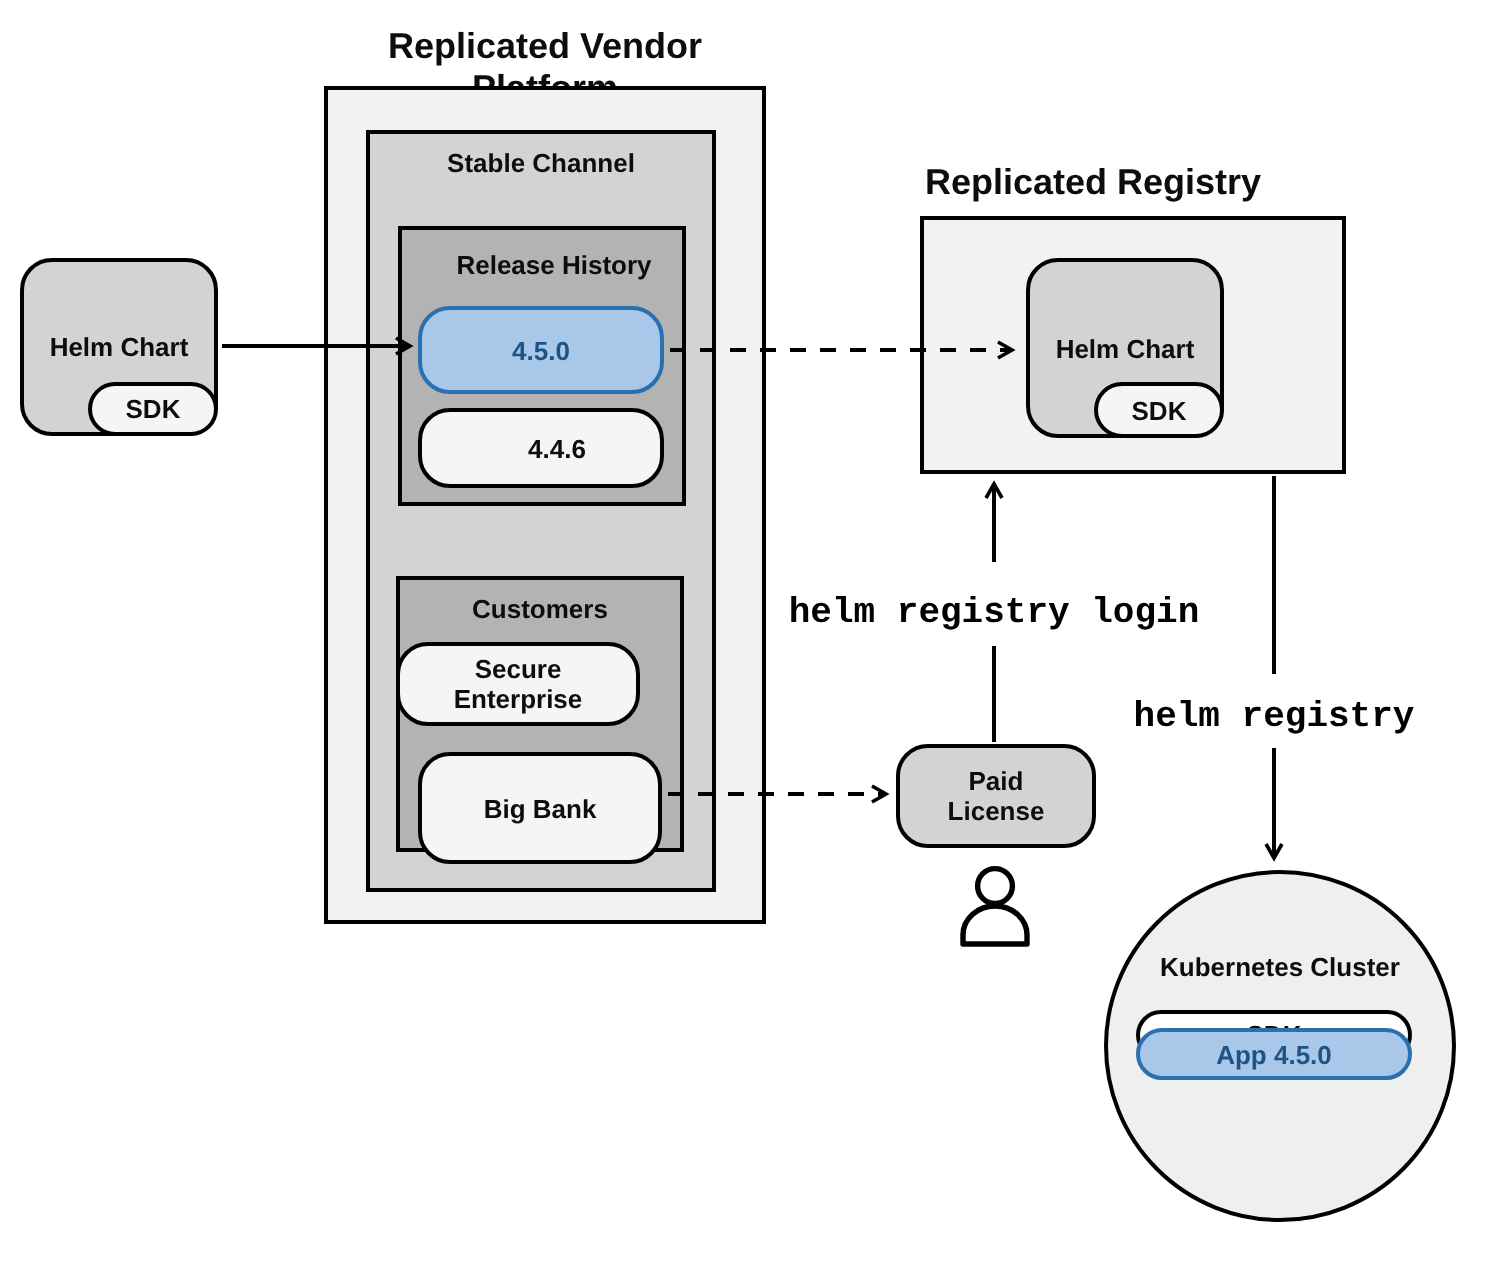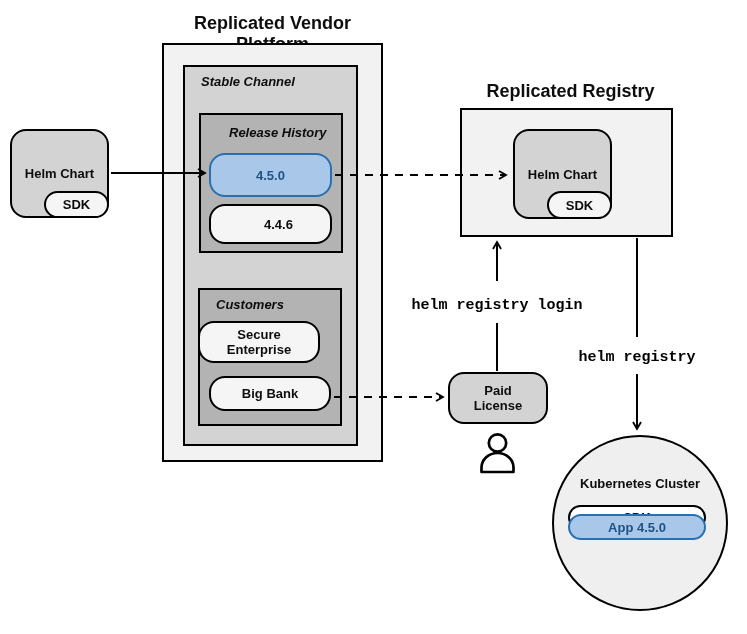--- a/index.html
+++ b/index.html
@@ -25,29 +25,28 @@
   }
   .multiline { white-space: pre-line; }
   .flex-center {
     display: flex;
     align-items: center;
     justify-content: center;
     border-radius: 16px;
   }
   .container-lbl {
     position: absolute;
-    left: 16px; right: 0;
-    text-align: left;
-    font-style: italic;
+    left: 0; right: 0;
+    text-align: center;
   }
   .free-lbl { position: absolute; }
   .cmd {
     position: absolute;
     font-family: "Liberation Mono", "DejaVu Sans Mono", monospace;
-    font-size: 15px;
+    font-size: 18px;
     font-weight: bold;
     color: #000000;
     white-space: nowrap;
     transform: translateX(-50%);
   }
   .blue-box {
     background: #a9c7e8;
     border-color: #2a70b0;
   }
   .blue-text { color: #1e5385; }
@@ -92,32 +91,32 @@
 
   <div class="box" style="left:198px; top:288px; width:144px; height:138px; background:#b3b3b3;">
     <div class="lbl container-lbl" style="top:7px;">Customers</div>
   </div>
 
   <div class="box flex-center" style="left:198px; top:321px; width:122px; height:42px; background:#f5f5f5;">
     <div class="lbl multiline">Secure
 Enterprise</div>
   </div>
 
-  <div class="box flex-center" style="left:209px; top:376px; width:122px; height:35px; background:#f5f5f5;">
+  <div class="box flex-center" style="left:209px; top:376px; width:122px; height:56px; background:#f5f5f5;">
     <div class="lbl">Big Bank</div>
   </div>
 
   <div class="box flex-center" style="left:10px; top:129px; width:99px; height:89px; background:#d3d3d3;">
     <div class="lbl">Helm Chart</div>
     <div class="box flex-center" style="right:-2px; bottom:-2px; width:65px; height:27px; background:#f5f5f5;">
       <div class="lbl">SDK</div>
     </div>
   </div>
 
-  <div class="title-lbl" style="left:464px; top:81px; width:213px;">Replicated Registry</div>
+  <div class="title-lbl" style="left:440px; top:81px; width:213px;">Replicated Registry</div>
 
   <div class="box" style="left:460px; top:108px; width:213px; height:129px; background:#f2f2f2;"></div>
 
   <div class="box flex-center" style="left:513px; top:129px; width:99px; height:90px; background:#d3d3d3;">
     <div class="lbl">Helm Chart</div>
     <div class="box flex-center" style="right:-2px; bottom:-2px; width:65px; height:28px; background:#f5f5f5;">
       <div class="lbl">SDK</div>
     </div>
   </div>
 

